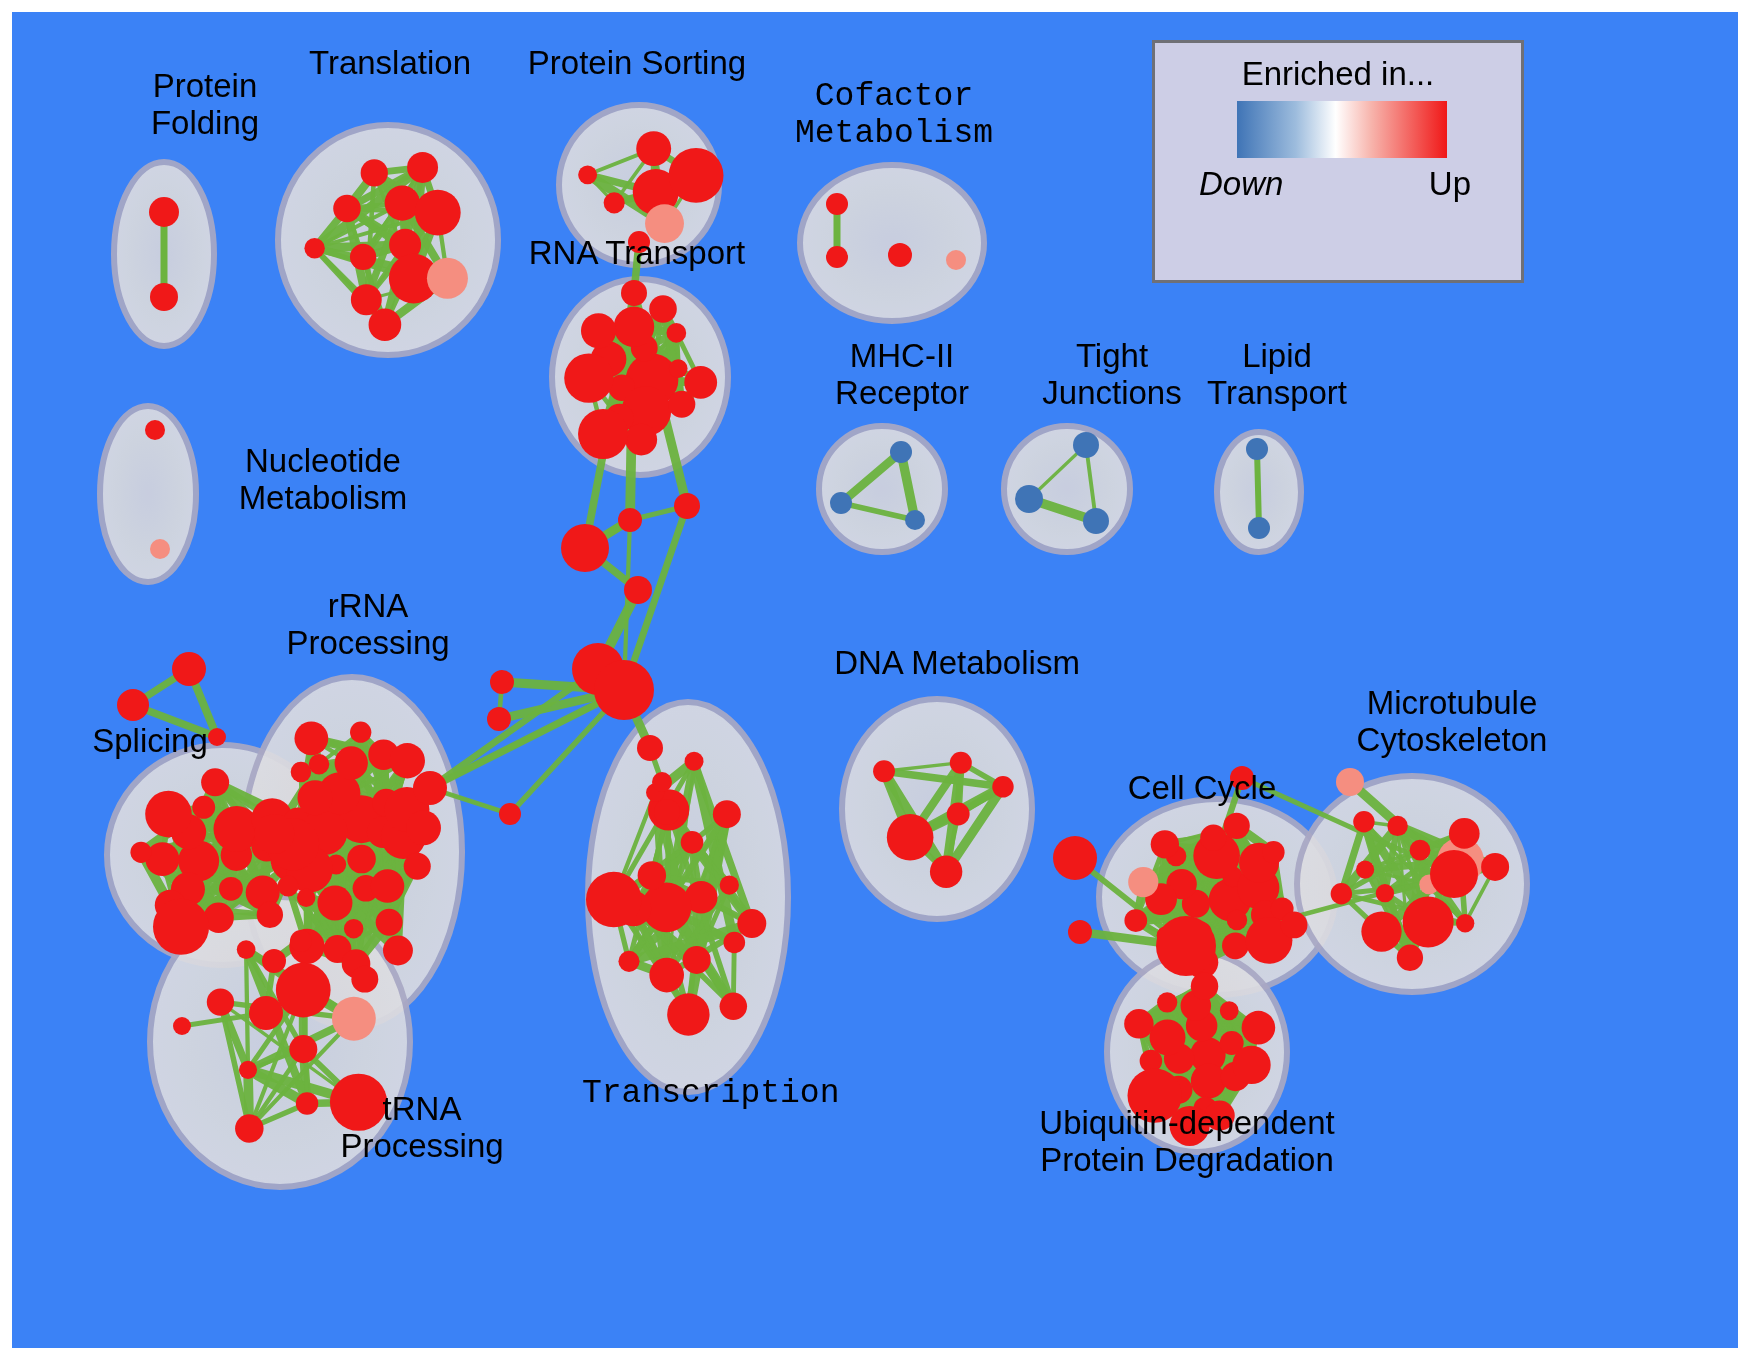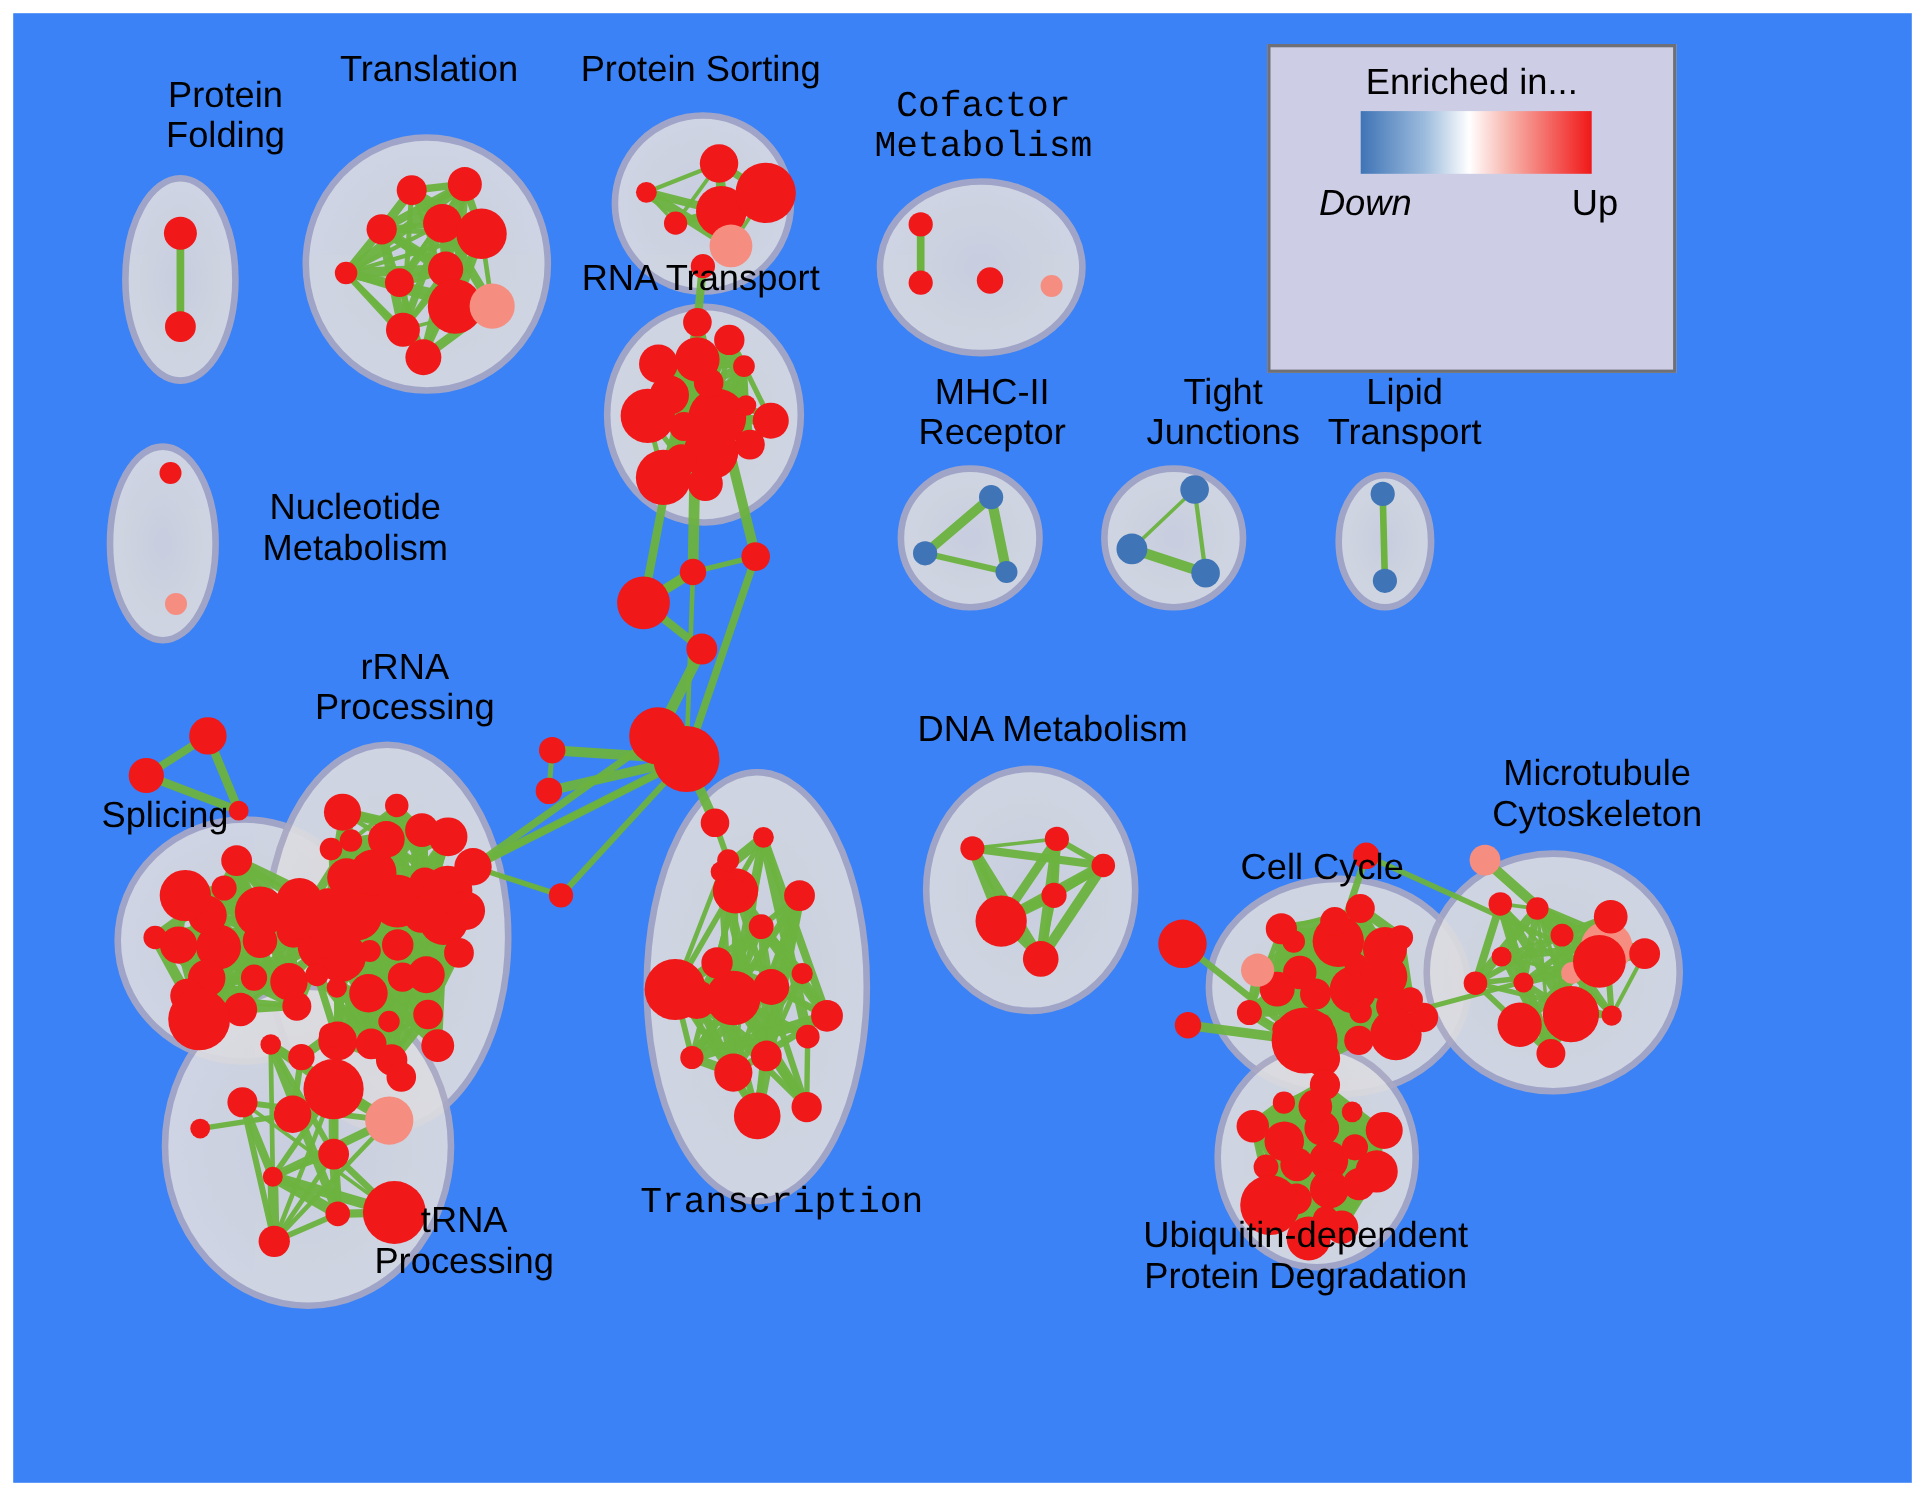--- a/index.html
+++ b/index.html
@@ -3,21 +3,21 @@
 <meta charset="utf-8">
 <style>
   html,body{margin:0;padding:0;background:#ffffff;}
   body{width:1750px;height:1360px;overflow:hidden;
        font-family:"Liberation Sans", sans-serif;}
   #stage{position:relative;width:1750px;height:1360px;background:#ffffff;}
   #panel{position:absolute;left:12px;top:12px;width:1726px;height:1336px;background:#3b82f6;}
   svg{position:absolute;left:0;top:0;}
   .cluster-label{position:absolute;color:#000;font-size:33px;line-height:37px;
                  text-align:center;white-space:pre;font-family:"Liberation Sans", sans-serif;}
-  #legend{position:absolute;left:1140px;top:28px;width:372px;height:299px;
+  #legend{position:absolute;left:1140px;top:28px;width:372px;height:243px;
           background:#cdcee6;border:3px solid #6f7076;box-sizing:border-box;}
   #legend .ttl{position:absolute;left:0;top:12px;width:100%;text-align:center;font-size:33px;color:#000;}
   #gradbar{position:absolute;left:82px;top:58px;width:210px;height:57px;
            background:linear-gradient(to right,#3f74b6 0%,#9dbcdd 28%,#ffffff 47%,#f7b4ac 64%,#f01818 100%);}
   #legend .dn{position:absolute;left:44px;top:122px;font-size:33px;color:#000;font-style:italic;}
   #legend .up{position:absolute;right:50px;top:122px;font-size:33px;color:#000;}
   #legend .sub{position:absolute;left:0;top:168px;width:100%;text-align:center;
                font-size:26px;line-height:30px;color:#000;}
 </style>
 </head>

